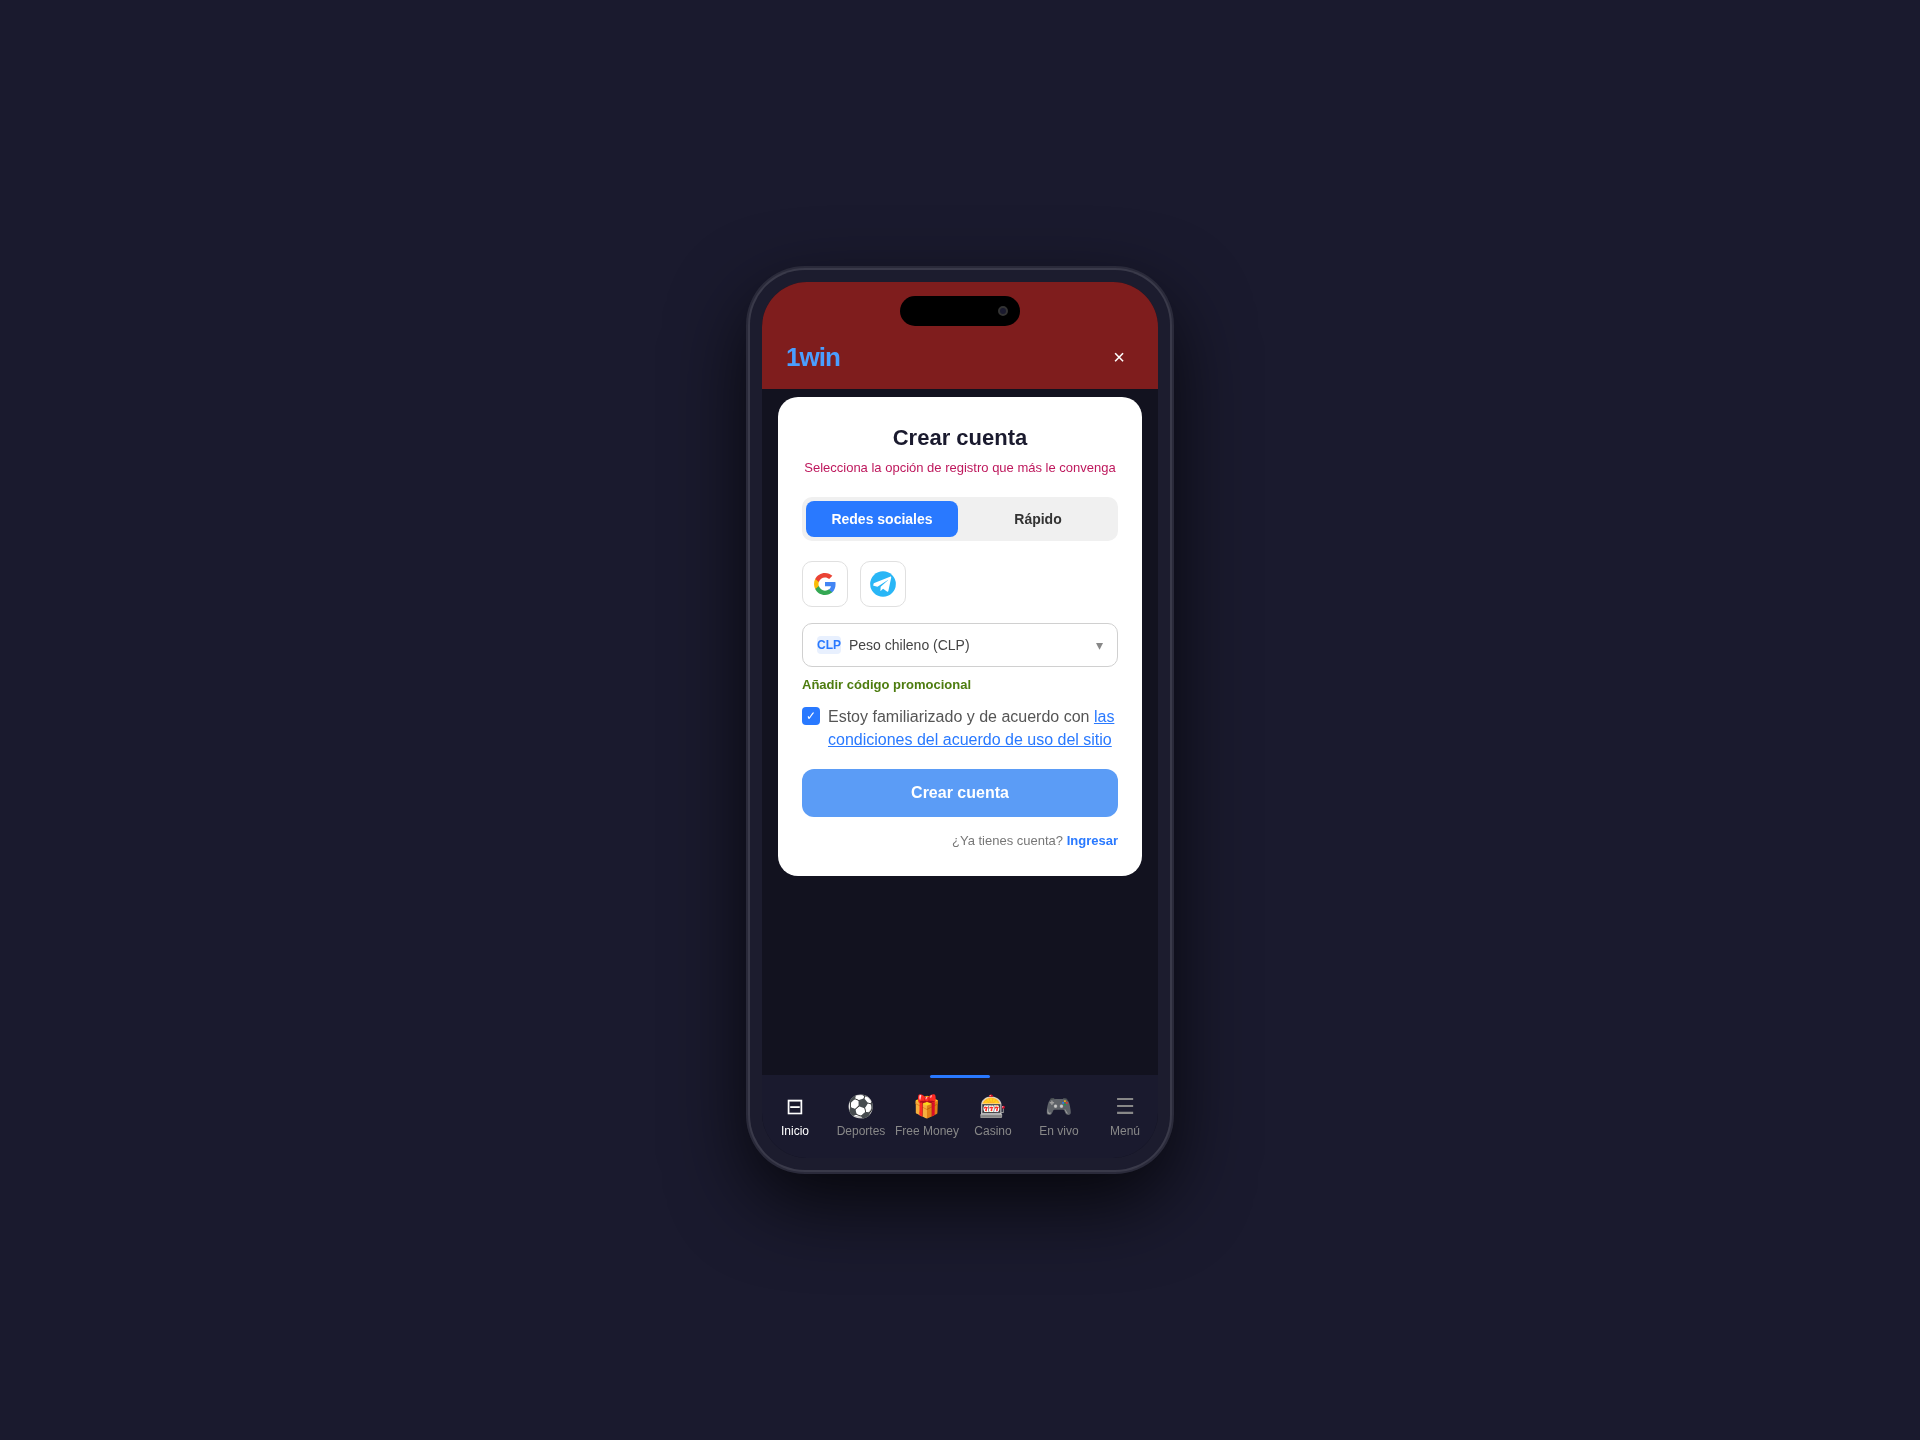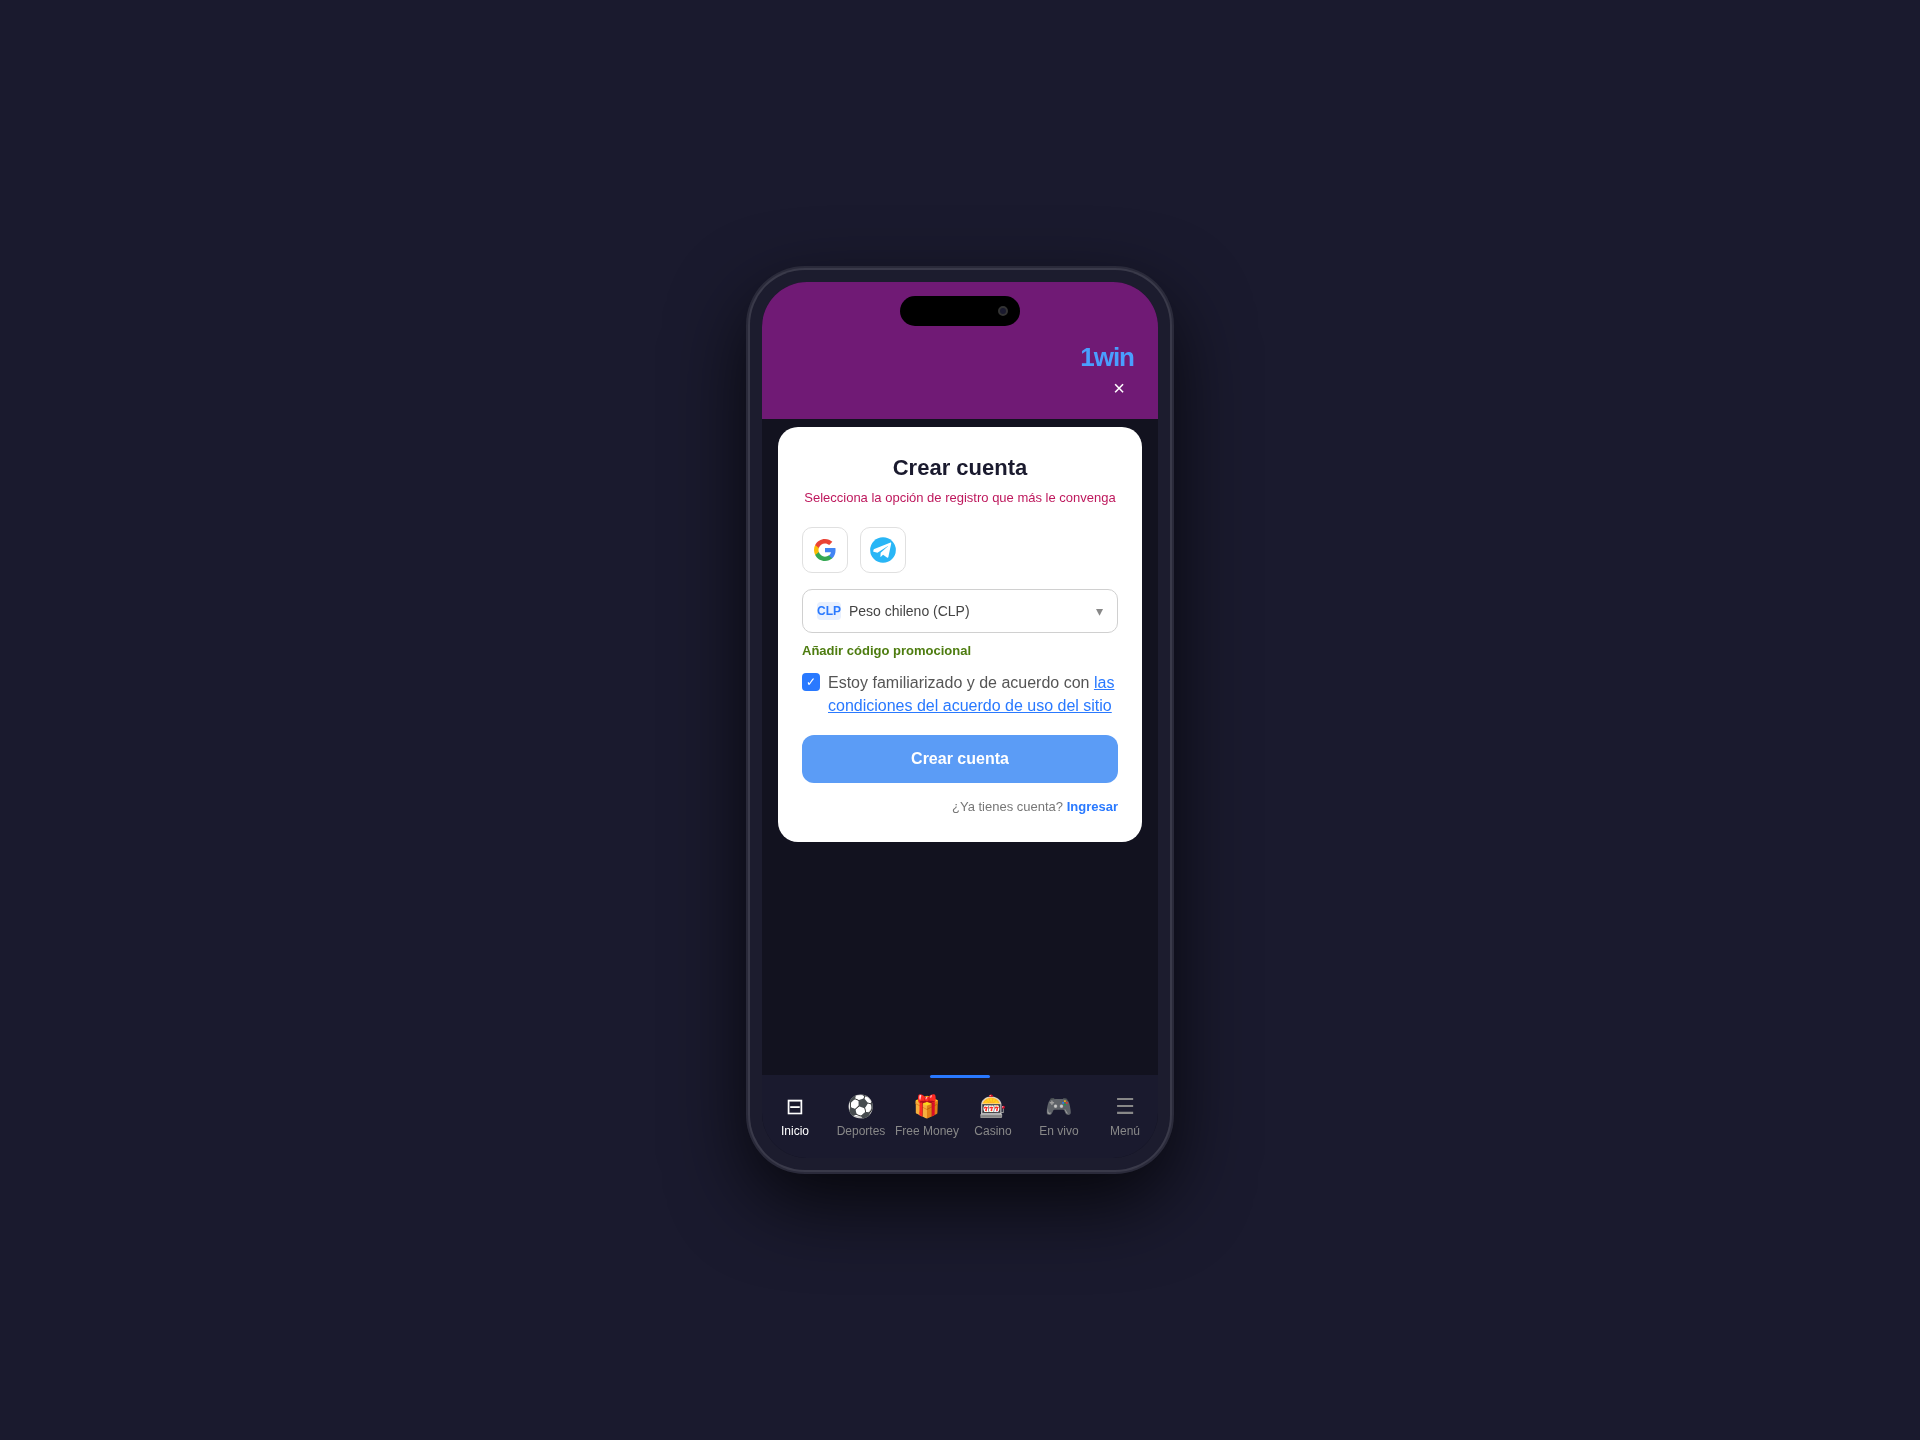--- a/index.html
+++ b/index.html
@@ -58,24 +58,23 @@
       height: 10px;
       background: #1a1a2e;
       border-radius: 50%;
       border: 2px solid #333;
     }
 
     
     .app-header {
       padding: 60px 24px 16px;
       display: flex;
-      align-items: flex-end;
+      align-items: flex-start;
       justify-content: space-between;
-      background: #701a75;
-      flex-direction: column;
+      background: #7f1d1d;
     }
 
     .logo {
       font-size: 26px;
       font-weight: 900;
       color: #4a9eff;
       letter-spacing: -1px;
     }
     .logo span.one {
       color: #4a9eff;
@@ -362,20 +361,24 @@
       </div>
       <div class="close-btn">×</div>
     </div>
 
     <div class="modal-card">
 
       <div class="modal-title">Crear cuenta</div>
       <div class="modal-subtitle">Selecciona la opción de registro que más le convenga</div>
 
       
+      <div class="tab-row">
+        <button class="tab-btn active">Redes sociales</button>
+        <button class="tab-btn inactive">Rápido</button>
+      </div>
 
       
       <div class="social-row">
         <div class="social-icon">
           <svg width="24" height="24" viewBox="0 0 24 24">
             <path d="M22.56 12.25c0-.78-.07-1.53-.2-2.25H12v4.26h5.92c-.26 1.37-1.04 2.53-2.21 3.31v2.77h3.57c2.08-1.92 3.28-4.74 3.28-8.09z" fill="#4285F4"></path>
             <path d="M12 23c2.97 0 5.46-.98 7.28-2.66l-3.57-2.77c-.98.66-2.23 1.06-3.71 1.06-2.86 0-5.29-1.93-6.16-4.53H2.18v2.84C3.99 20.53 7.7 23 12 23z" fill="#34A853"></path>
             <path d="M5.84 14.09c-.22-.66-.35-1.36-.35-2.09s.13-1.43.35-2.09V7.07H2.18C1.43 8.55 1 10.22 1 12s.43 3.45 1.18 4.93l2.85-2.22.81-.62z" fill="#FBBC05"></path>
             <path d="M12 5.38c1.62 0 3.06.56 4.21 1.64l3.15-3.15C17.45 2.09 14.97 1 12 1 7.7 1 3.99 3.47 2.18 7.07l3.66 2.84c.87-2.6 3.3-4.53 6.16-4.53z" fill="#EA4335"></path>
           </svg>

